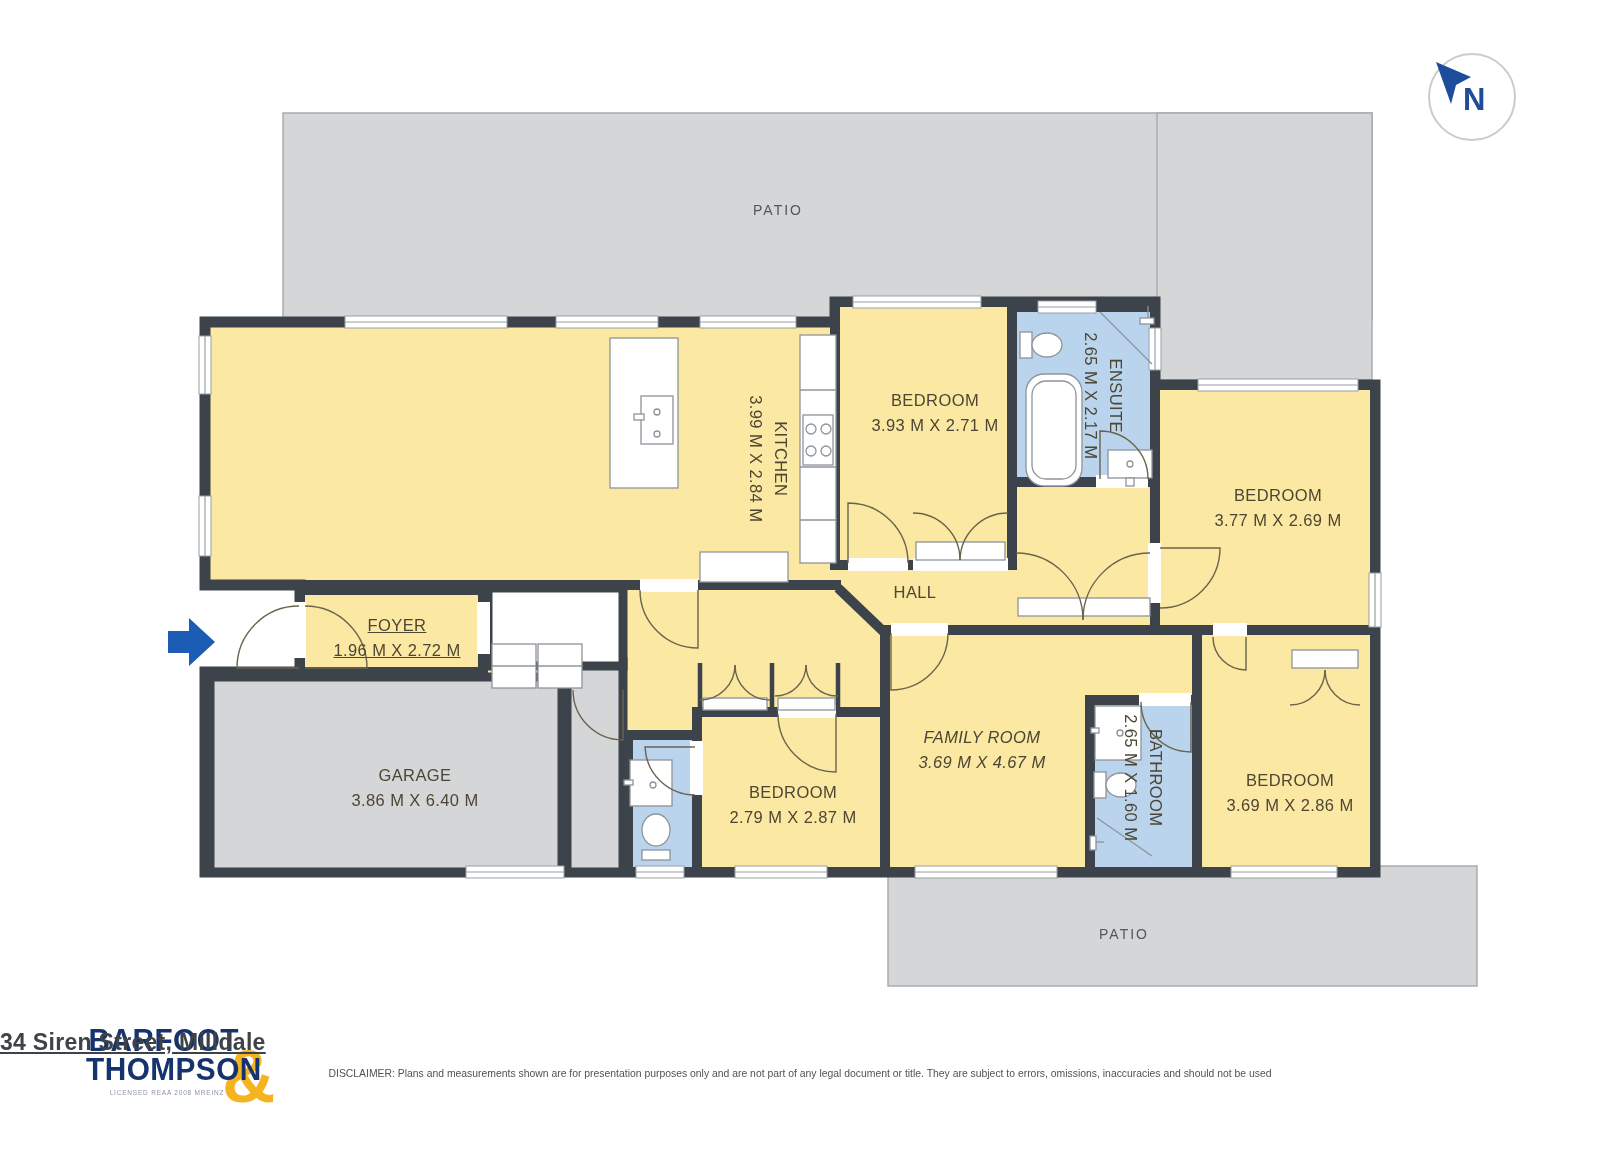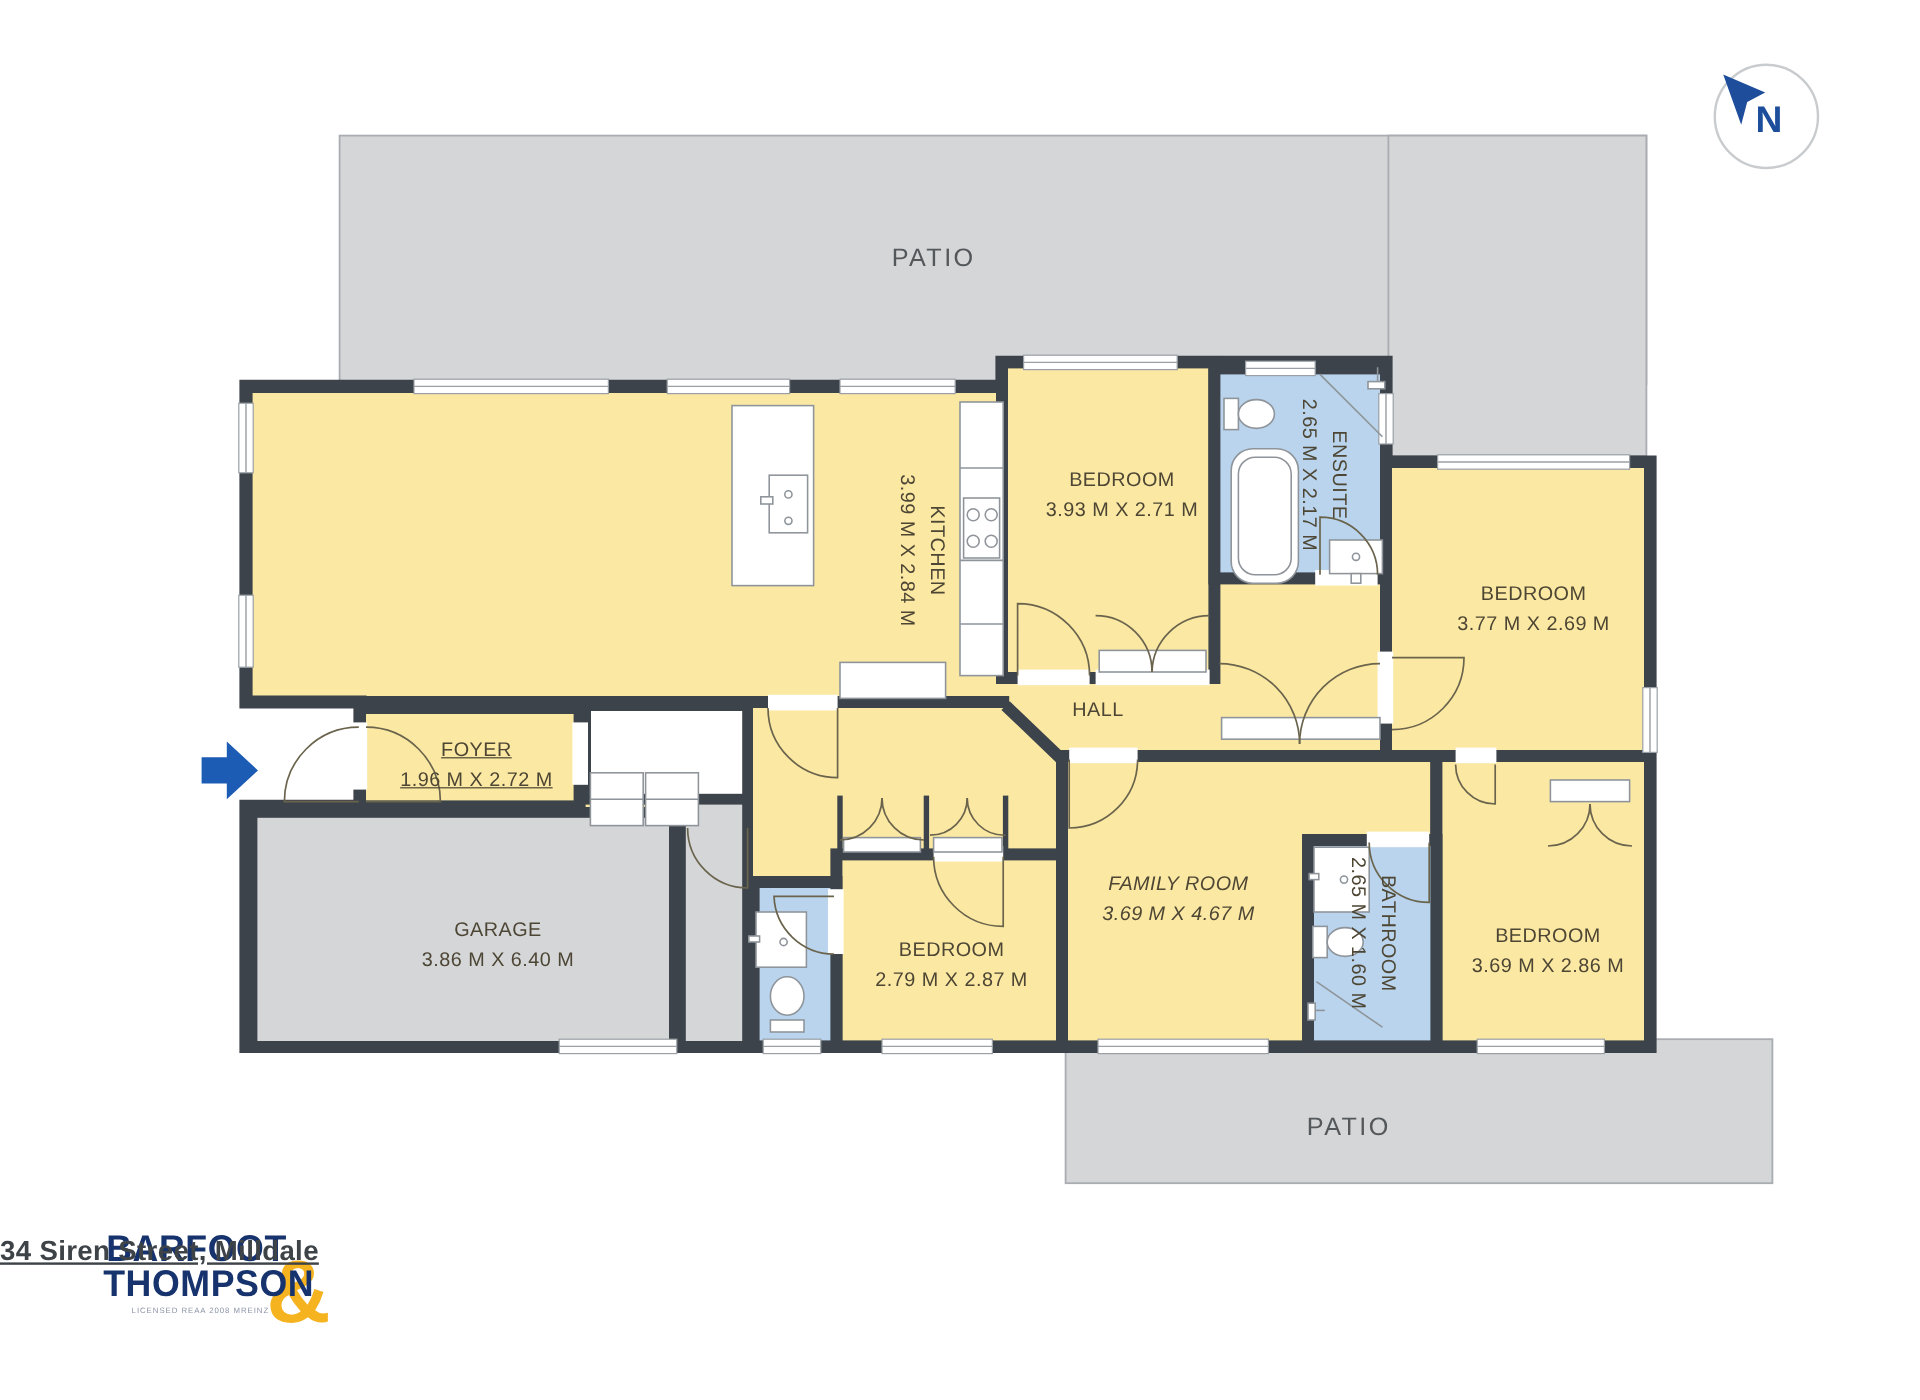--- a/index.html
+++ b/index.html
@@ -29,21 +29,21 @@
   .winl { stroke:#9aa0a5; stroke-width:1.2; fill:none; }
   .fx   { fill:#ffffff; stroke:#8e949a; stroke-width:1.3; }
   .fxl  { fill:none; stroke:#8e949a; stroke-width:1.3; }
   .arc  { fill:none; stroke:var(--door_arc); stroke-width:1.4; }
 
   
   .lbl { position:absolute; text-align:center; color:var(--label_text);
          font-size:16.5px; letter-spacing:.4px; line-height:1.5; white-space:nowrap; }
   .lbl .nm, .lbl .dm { display:block; }
   .rot { transform:rotate(90deg); }
-  .outlbl { color:var(--outdoor_text); letter-spacing:2px; font-size:21px; }
+  .outlbl { color:var(--outdoor_text); letter-spacing:2px; font-size:14px; }
 
   
   .logo { position:absolute; left:86px; top:1026px; width:178px; color:var(--brand_navy); }
   .logo .amp { position:absolute; left:136px; top:14px; font-size:74px; font-weight:bold;
                color:var(--brand_yellow); line-height:1; }
   .logo .l1, .logo .l2 { position:relative; display:block; text-align:center; width:162px;
                font-weight:bold; font-size:31px; line-height:.95; letter-spacing:.5px;
                transform:scaleX(.96); transform-origin:left; }
   .logo .cap { position:relative; display:block; width:162px; text-align:center; margin-top:4px;
                font-size:6.5px; letter-spacing:.8px; color:#8a93a6; }
@@ -309,13 +309,14 @@
 </div>
 
 <div class="logo">
   <span class="amp">&amp;</span>
   <span class="l1">BARFOOT</span>
   <span class="l2">THOMPSON</span>
   <span class="cap">LICENSED REAA 2008 MREINZ</span>
 </div>
 <div class="addr">34 Siren Street, Milldale</div>
 <div class="disc">
+  <span>DISCLAIMER: Plans and measurements shown are for presentation purposes only and are not part of any legal document or title. They are subject to errors, omissions, inaccuracies and should not be used</span>
 </div>
 
 </body></html>

